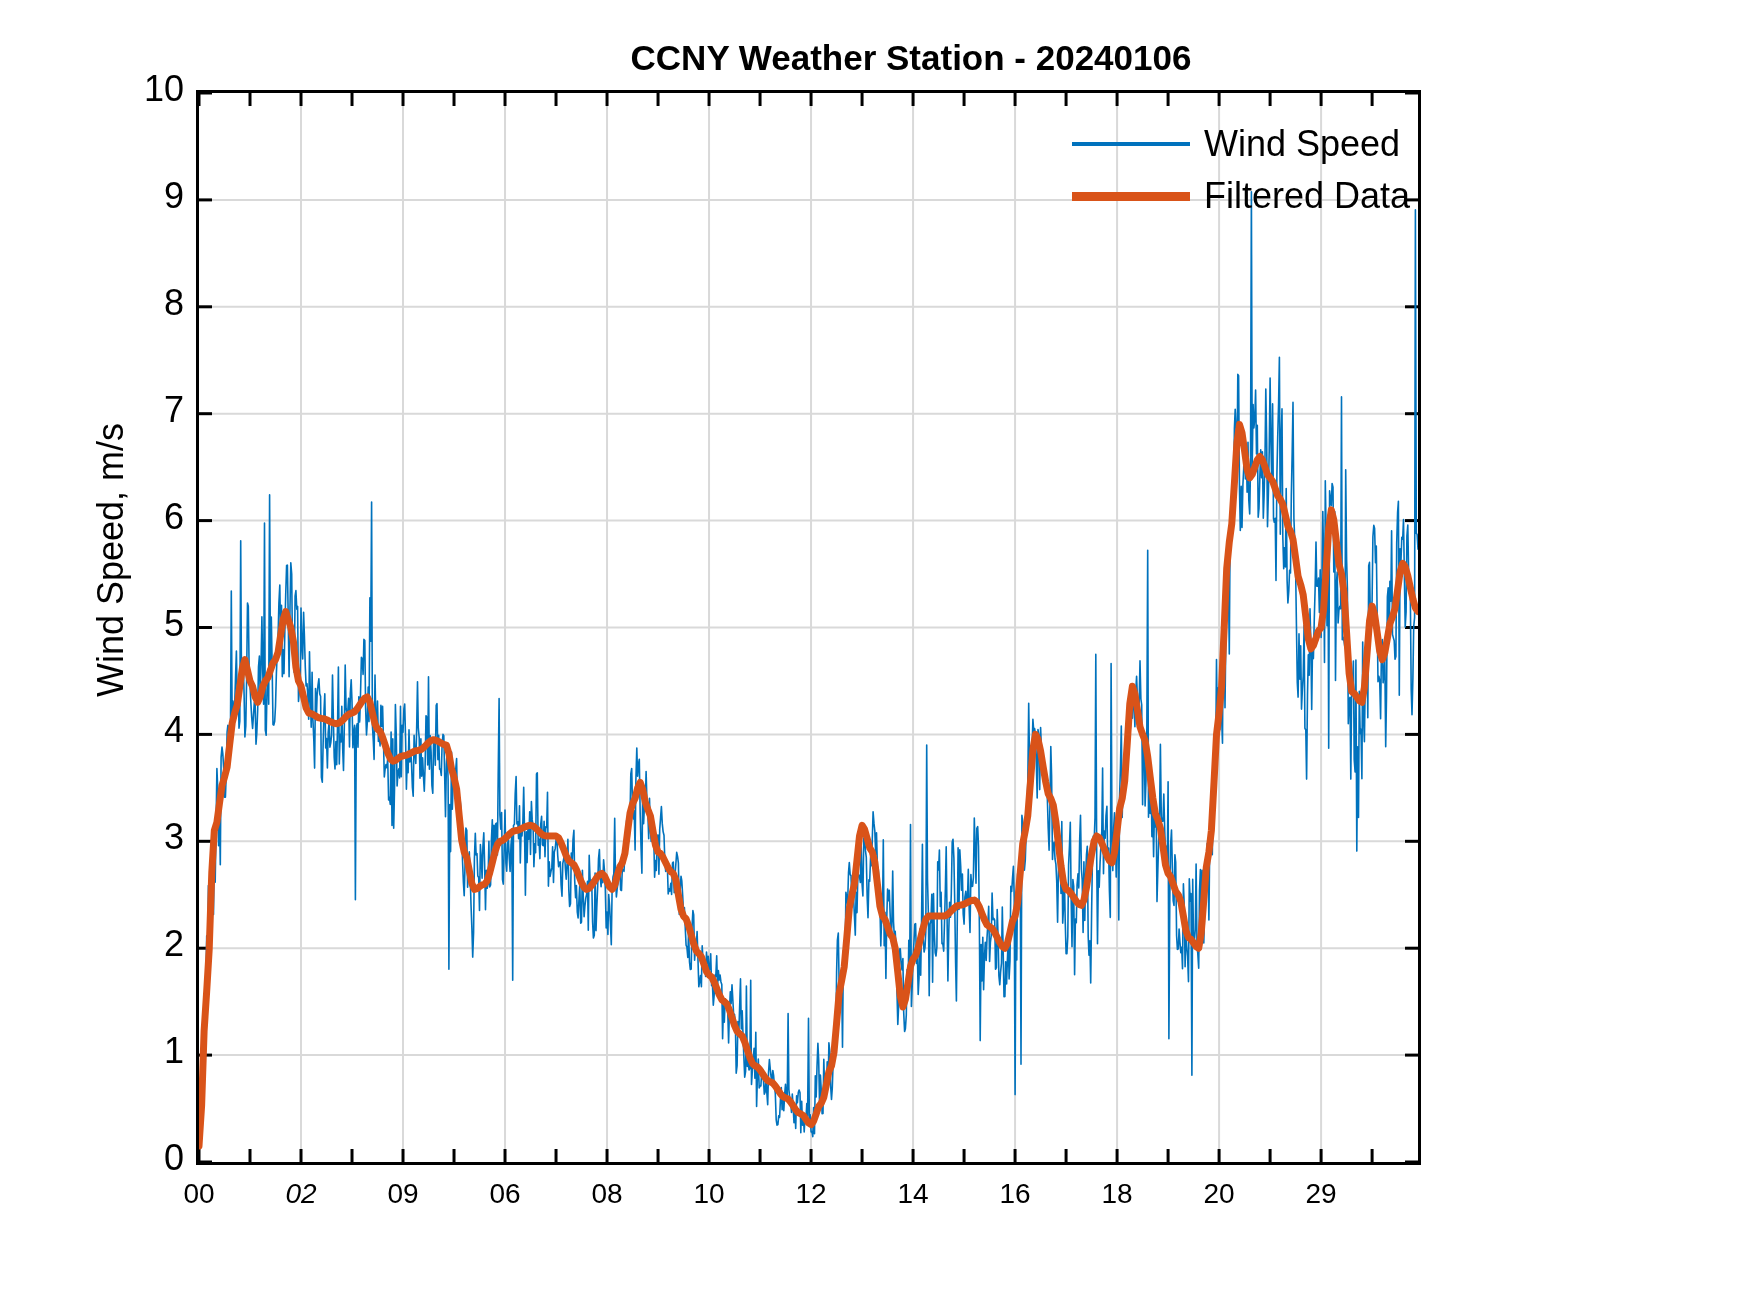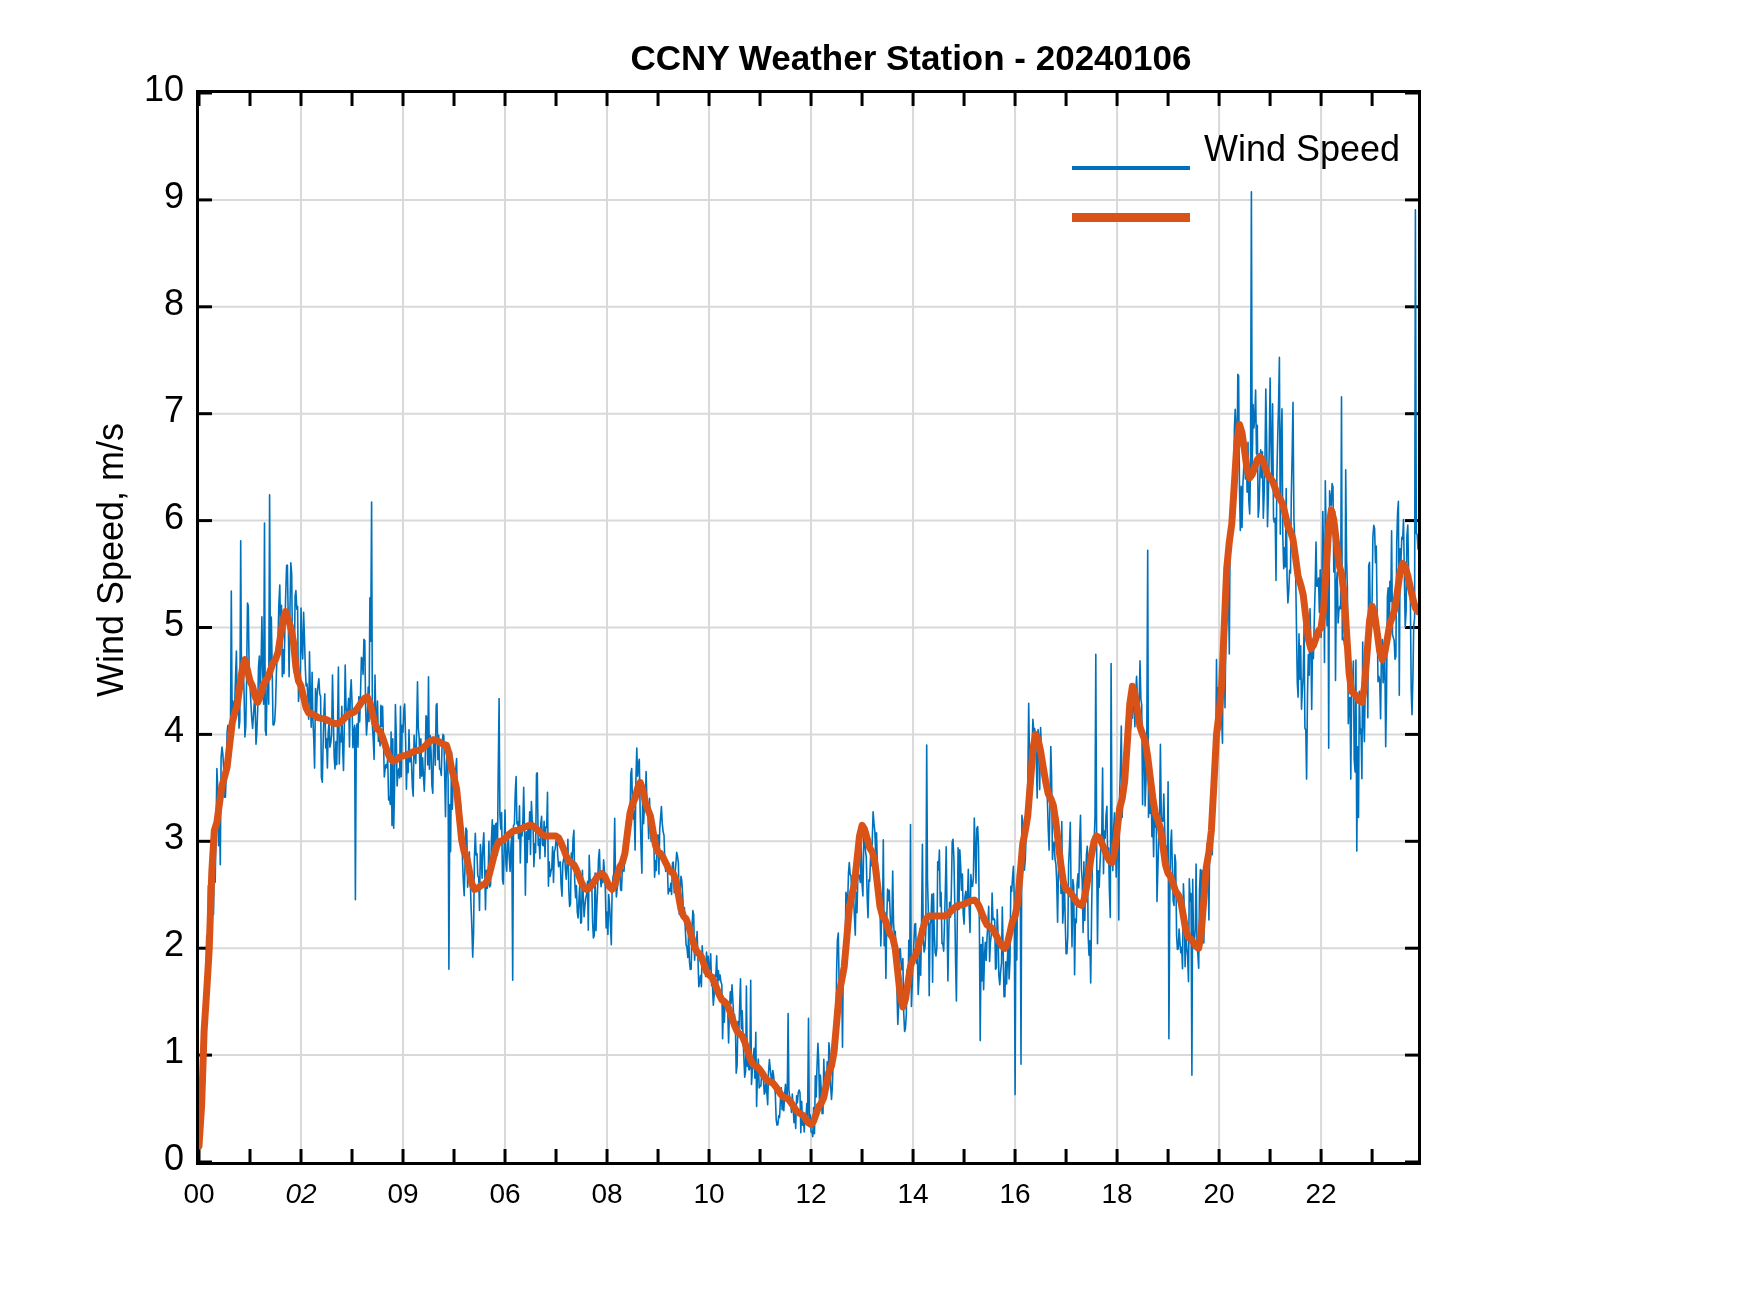--- a/index.html
+++ b/index.html
@@ -91,21 +91,21 @@
   }
   #legend {
     position: absolute;
     left: 1072px;
     top: 118px;
     width: 340px;
     padding: 0;
   }
   .legend-row {
     display: flex;
-    align-items: flex-end;
+    align-items: center;
     height: 52px;
   }
   .legend-swatch {
     width: 118px;
     height: 0;
     flex: 0 0 118px;
   }
   .legend-swatch.blue { border-top: 4px solid #0072BD; }
   .legend-swatch.orange { border-top: 9px solid #D95319; }
   .legend-text {
@@ -146,21 +146,21 @@
       <div class="xtick-label" style="left: 301.008px; font-style: italic;">02</div>
       <div class="xtick-label" style="left: 403.017px;">09</div>
       <div class="xtick-label" style="left: 505.025px;">06</div>
       <div class="xtick-label" style="left: 607.033px;">08</div>
       <div class="xtick-label" style="left: 709.042px;">10</div>
       <div class="xtick-label" style="left: 811.05px;">12</div>
       <div class="xtick-label" style="left: 913.059px;">14</div>
       <div class="xtick-label" style="left: 1015.07px;">16</div>
       <div class="xtick-label" style="left: 1117.08px;">18</div>
       <div class="xtick-label" style="left: 1219.08px;">20</div>
-      <div class="xtick-label" style="left: 1321.09px;">22</div>
+      <div class="xtick-label" style="left: 1321.09px;">29</div>
     </div>
 
   <div id="plotbox">
     <svg id="plot-svg" width="1219" height="1069" viewBox="0 0 1219 1069" preserveAspectRatio="none">
       <g id="grid-lines">
           <line x1="0" x2="1219" y1="962.1" y2="962.1" stroke="#d9d9d9" stroke-width="2"></line>
           <line x1="0" x2="1219" y1="855.2" y2="855.2" stroke="#d9d9d9" stroke-width="2"></line>
           <line x1="0" x2="1219" y1="748.3" y2="748.3" stroke="#d9d9d9" stroke-width="2"></line>
           <line x1="0" x2="1219" y1="641.4" y2="641.4" stroke="#d9d9d9" stroke-width="2"></line>
           <line x1="0" x2="1219" y1="534.5" y2="534.5" stroke="#d9d9d9" stroke-width="2"></line>
@@ -257,16 +257,17 @@
     </svg>
   </div>
 
   <div id="legend">
     <div class="legend-row">
       <span class="legend-swatch blue"></span>
       <span class="legend-text">Wind Speed</span>
     </div>
     <div class="legend-row">
       <span class="legend-swatch orange"></span>
+      <span class="legend-text">Filtered Data</span>
     </div>
   </div>
 
 </div>
 
 </body></html>

